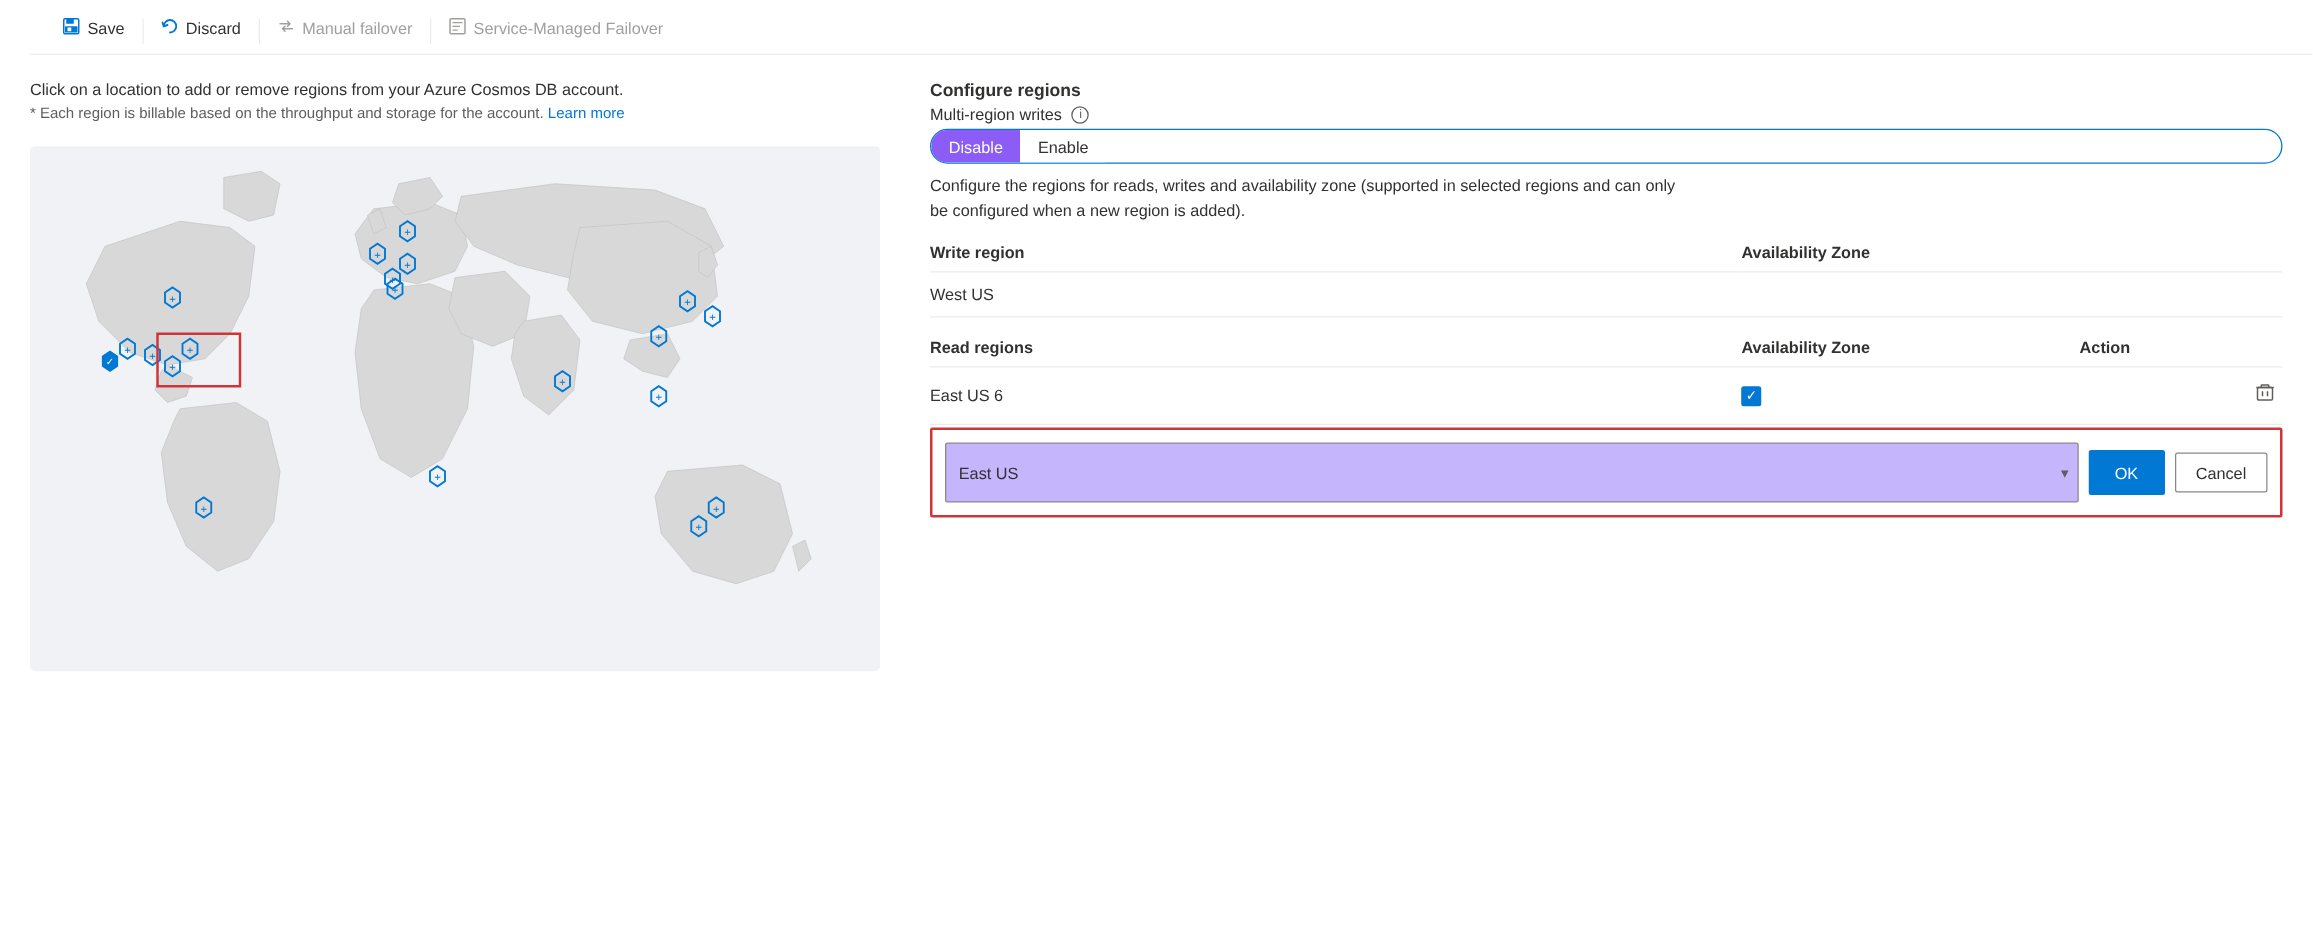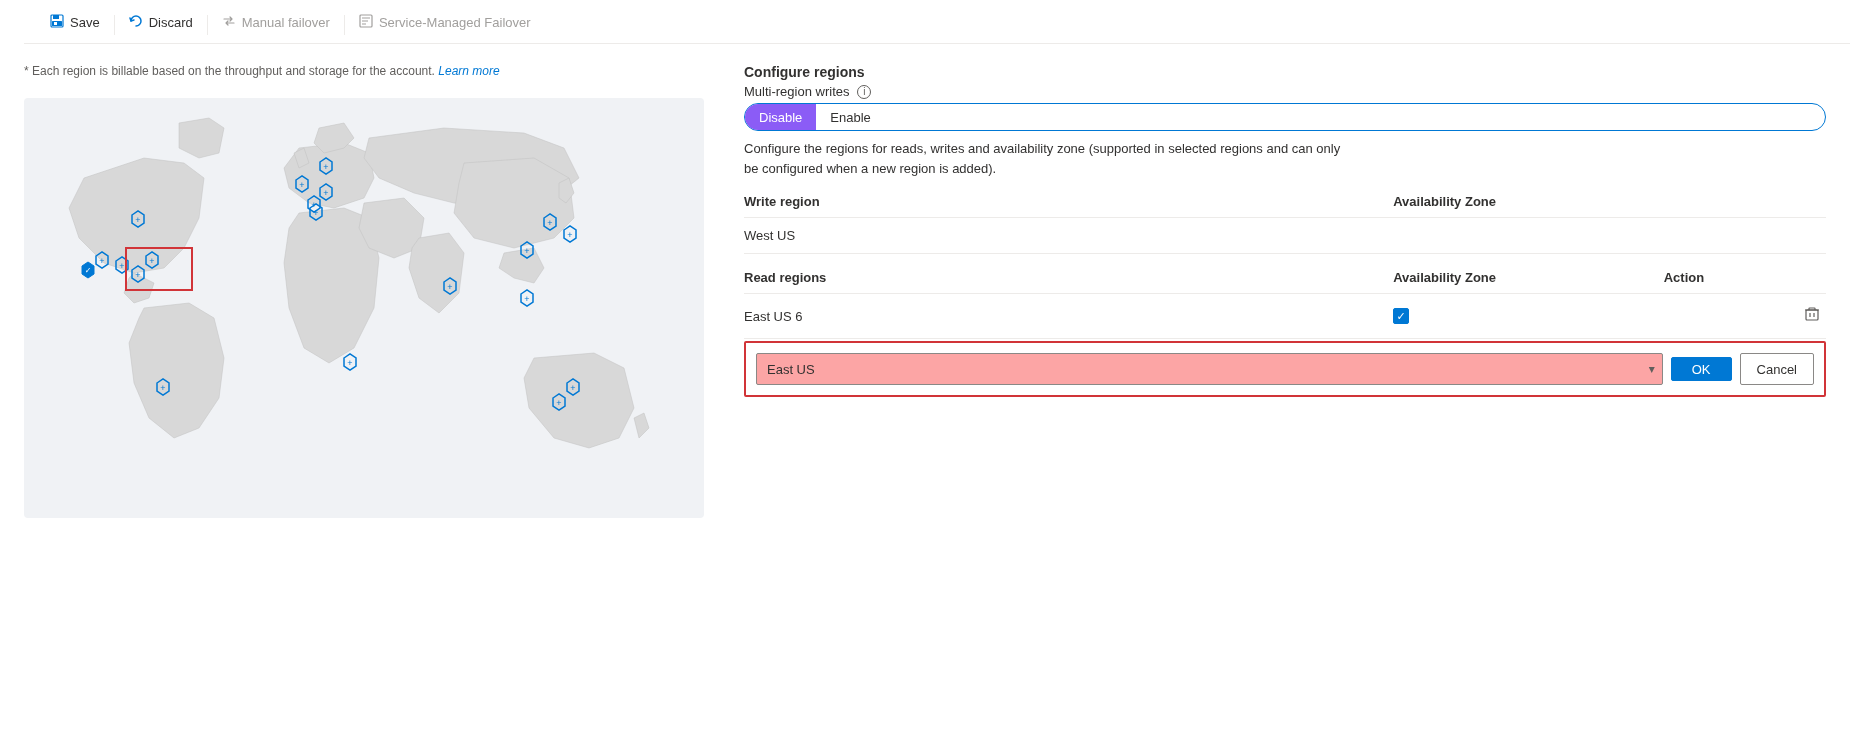--- a/index.html
+++ b/index.html
@@ -62,21 +62,20 @@
       color: #323130;
       margin-bottom: 4px;
     }
     .instructions .note {
       font-size: 12px;
       color: #605e5c;
     }
     .instructions a {
       color: #0078d4;
       text-decoration: none;
-      font-style: italic;
     }
 
     .map-svg {
       width: 100%;
       height: 100%;
     }
 
     
     .right-panel {
       flex: 1;
@@ -212,40 +211,40 @@
       min-width: 200px;
     }
     .region-select {
       width: 100%;
       padding: 6px 32px 6px 10px;
       border: 1px solid #8a8886;
       border-radius: 2px;
       font-size: 13px;
       color: #323130;
       appearance: none;
-      background: #fca5a5;
-      cursor: pointer;
-      height: 32px;
+      background: #c4b5fd;
+      cursor: pointer;
+      height: 48px;
     }
     .select-chevron {
       position: absolute;
       right: 8px;
       top: 50%;
       transform: translateY(-50%);
       pointer-events: none;
       color: #605e5c;
       font-size: 12px;
     }
 
     .ok-btn {
       background: #0078d4;
       color: #fff;
       border: 1px solid #0078d4;
       padding: 0 20px;
-      height: 24px;
+      height: 36px;
       font-size: 13px;
       cursor: pointer;
       border-radius: 2px;
     }
 
     .cancel-btn {
       background: #fff;
       color: #323130;
       border: 1px solid #8a8886;
       padding: 0 16px;
@@ -311,20 +310,21 @@
       </svg>
     </span>
     <span>Service-Managed Failover</span>
   </button>
 </div>
 
 <div class="main-layout">
 
   <div class="left-panel">
     <div class="instructions">
+      <p>Click on a location to add or remove regions from your Azure Cosmos DB account.</p>
       <p class="note">
         <span>* Each region is billable based on the throughput and storage for the account.</span>
         <a href="#">Learn more</a>
       </p>
     </div>
 
     <div class="map-wrap">
       <svg class="map-svg" viewBox="0 0 680 420" xmlns="http://www.w3.org/2000/svg">
 
         <path d="M60,80 L120,60 L160,65 L180,80 L175,120 L160,150 L140,170 L110,175 L80,165 L55,140 L45,110 Z" fill="#d8d8d8" stroke="#c0c0c0" stroke-width="0.5"></path>

